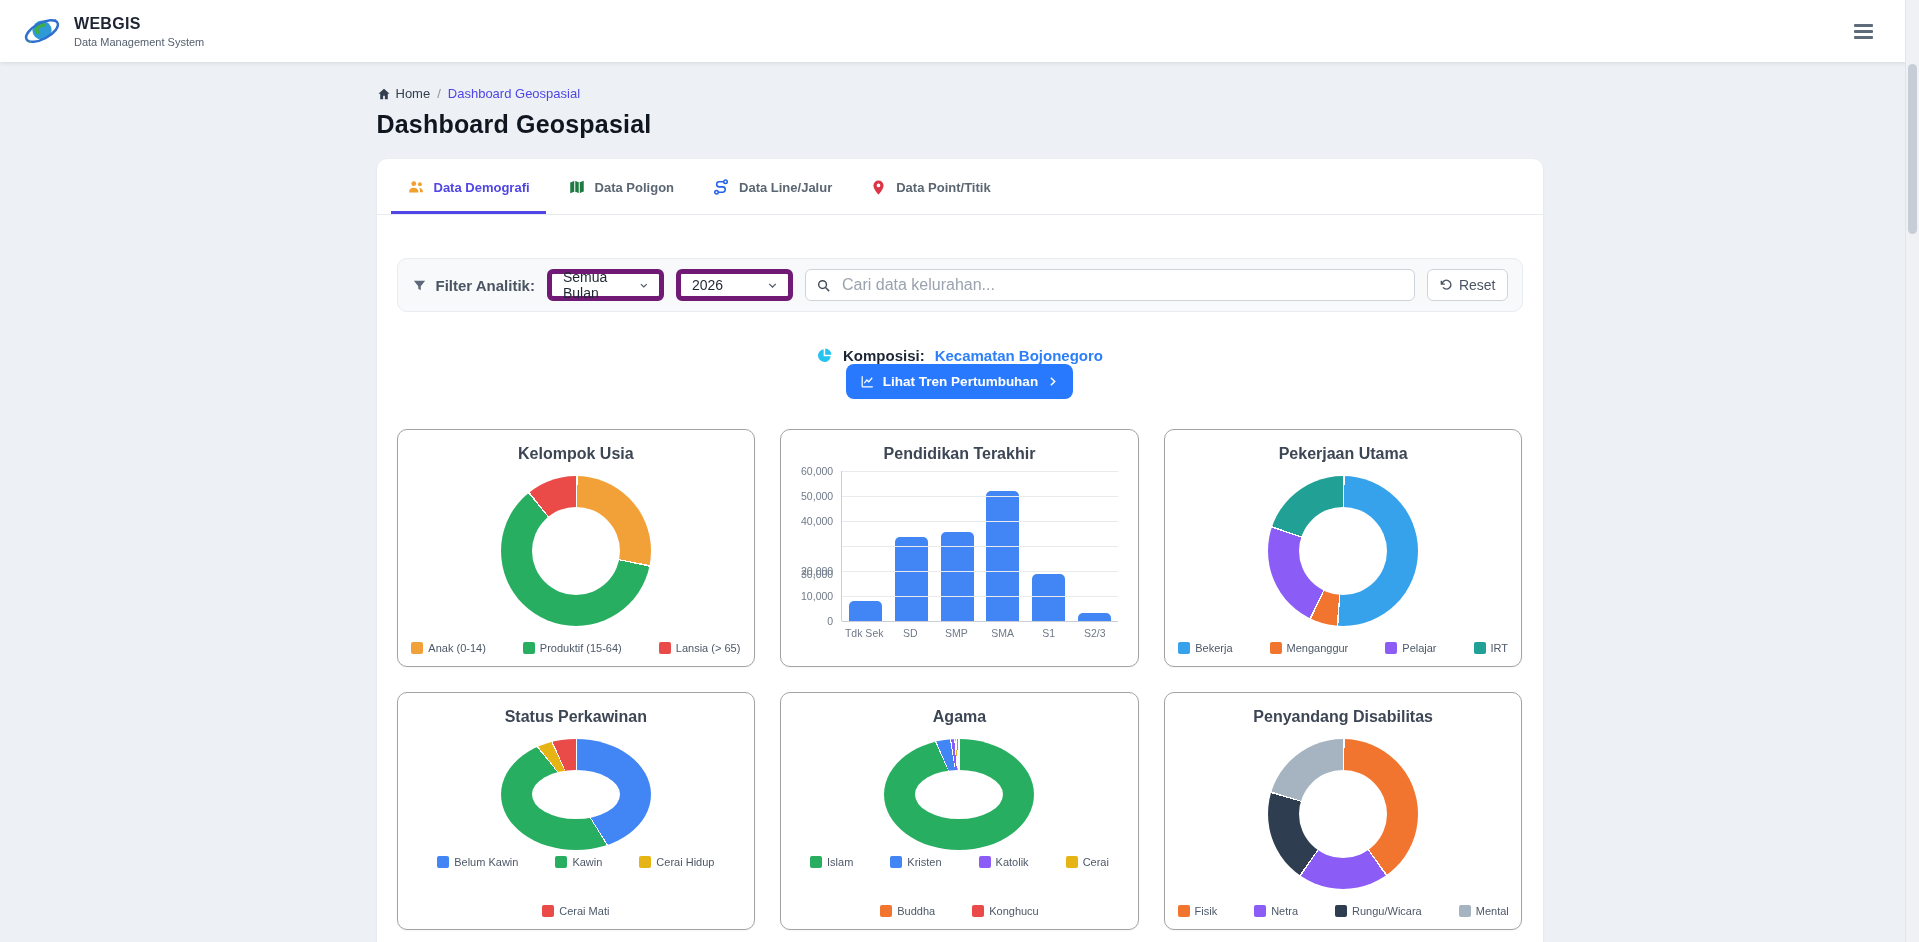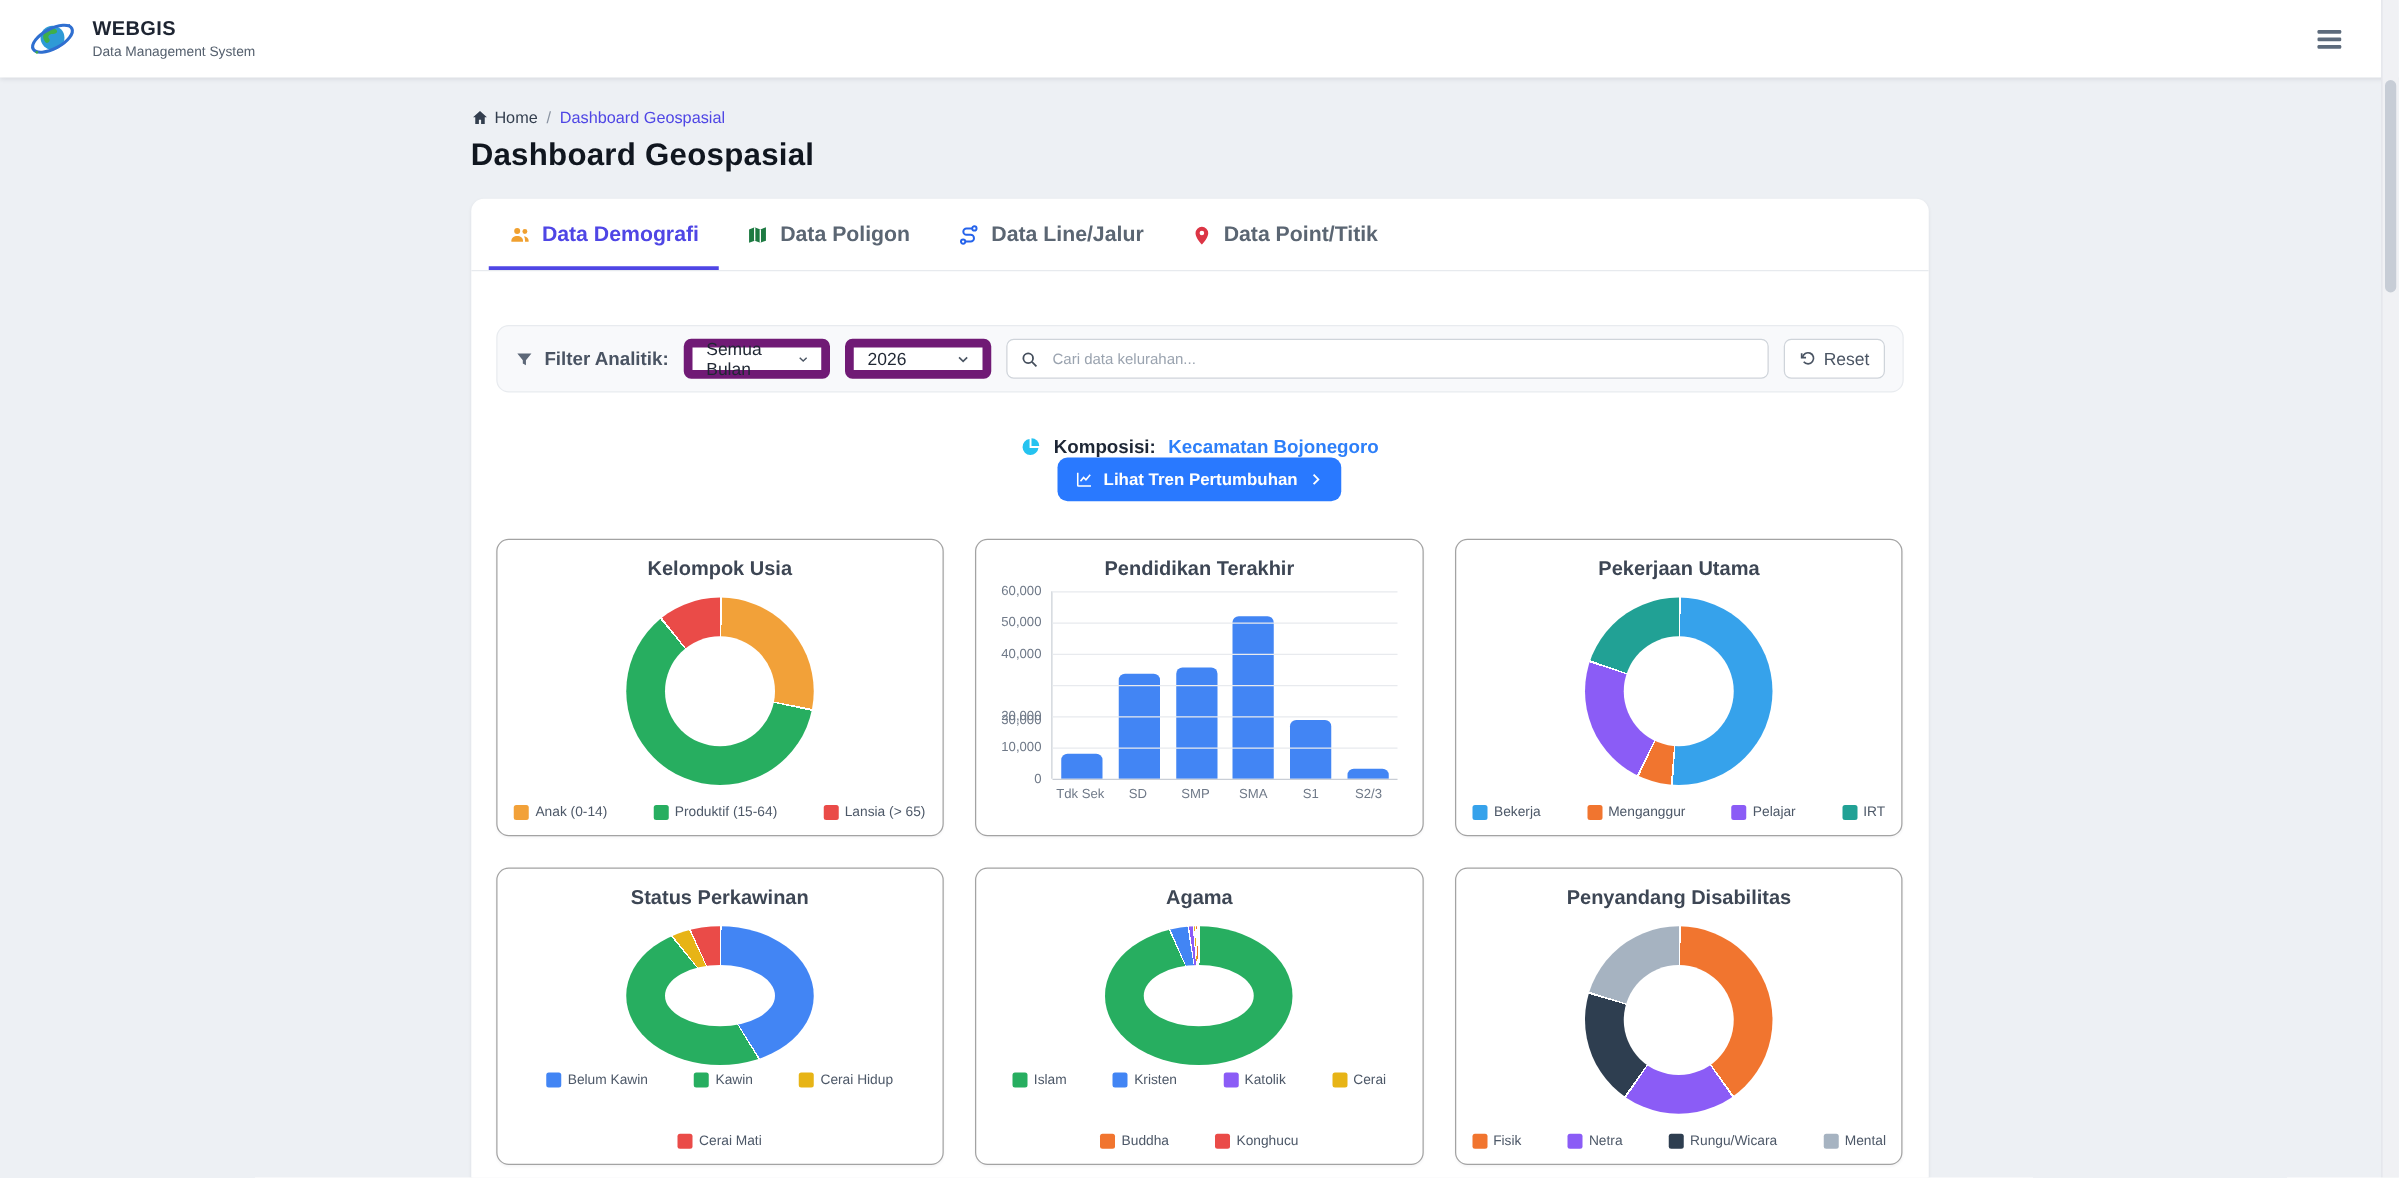--- a/index.html
+++ b/index.html
@@ -44,46 +44,46 @@
 
   .main-card {
     margin-top:20px; background:#fff; border-radius:10px;
     box-shadow:0 1px 3px rgba(15,23,42,.07); min-height:920px; overflow:hidden;
   }
 
   
   .tabbar { display:flex; gap:6px; padding:0 14px; border-bottom:1px solid #e7eaee; }
   .tab {
     display:flex; align-items:center; gap:9px; padding:19px 16px 15px;
-    font-size:17px; font-weight:700; color:#5b6673; cursor:pointer;
+    font-size:13px; font-weight:700; color:#5b6673; cursor:pointer;
     border-bottom:3px solid transparent;
   }
   .tab.active { color:#4f46e5; border-bottom-color:#4f46e5; }
   .tab svg { flex:0 0 auto; }
 
   .card-body { padding:0 20px 20px; }
 
   
   .filter-box {
     margin-top:43px; background:#f8f9fb; border:1px solid #e8ebef; border-radius:10px;
     padding:10px 14px; display:flex; align-items:center; gap:12px;
   }
   .filter-label { display:flex; gap:9px; align-items:center; font-size:15px; font-weight:700; color:#4a5463; white-space:nowrap; }
   .select {
-    height:32px; background:#fff; border:7px solid #701a75; border-radius:6px;
+    height:32px; background:#fff; border:5px solid #701a75; border-radius:6px;
     display:flex; align-items:center; justify-content:space-between;
     padding:0 9px 0 11px; font-size:14px; color:#1f2733; width:117px; cursor:pointer;
   }
   .search-group {
     flex:1; height:32px; background:#fff; border:1px solid #cfd4da; border-radius:6px;
     display:flex; align-items:center; overflow:hidden;
   }
   .search-icon-box { padding:0 4px 0 10px; display:flex; align-items:center; }
   .search-group input {
-    border:0; outline:0; flex:1; font-size:12px; color:#1f2733; height:100%;
+    border:0; outline:0; flex:1; font-size:16px; color:#1f2733; height:100%;
     font-family:inherit; padding-left:7px; background:transparent;
   }
   ::placeholder { color:#9aa3af; }
   .reset-btn {
     height:32px; background:#fff; border:1px solid #cfd4da; border-radius:6px;
     display:flex; align-items:center; gap:6px; padding:0 11px;
     font-size:14px; color:#4a5463; cursor:pointer; font-family:inherit;
   }
 
   

